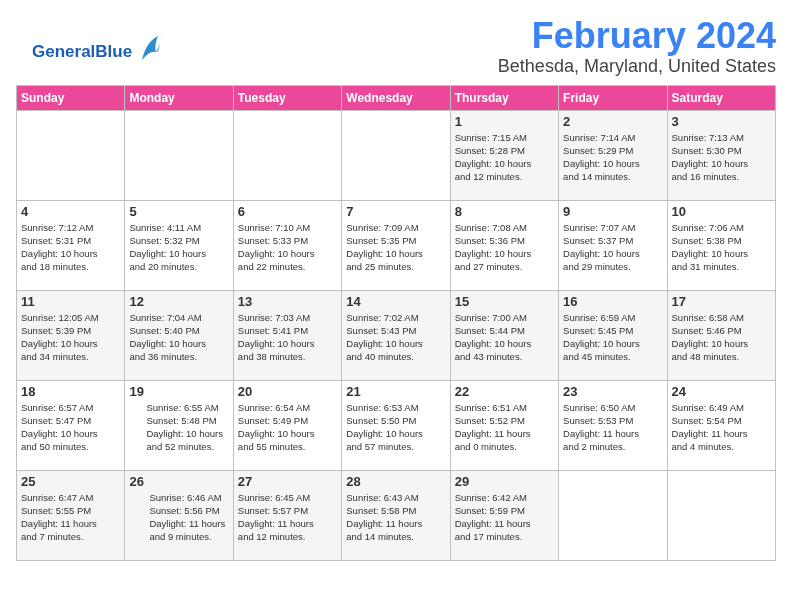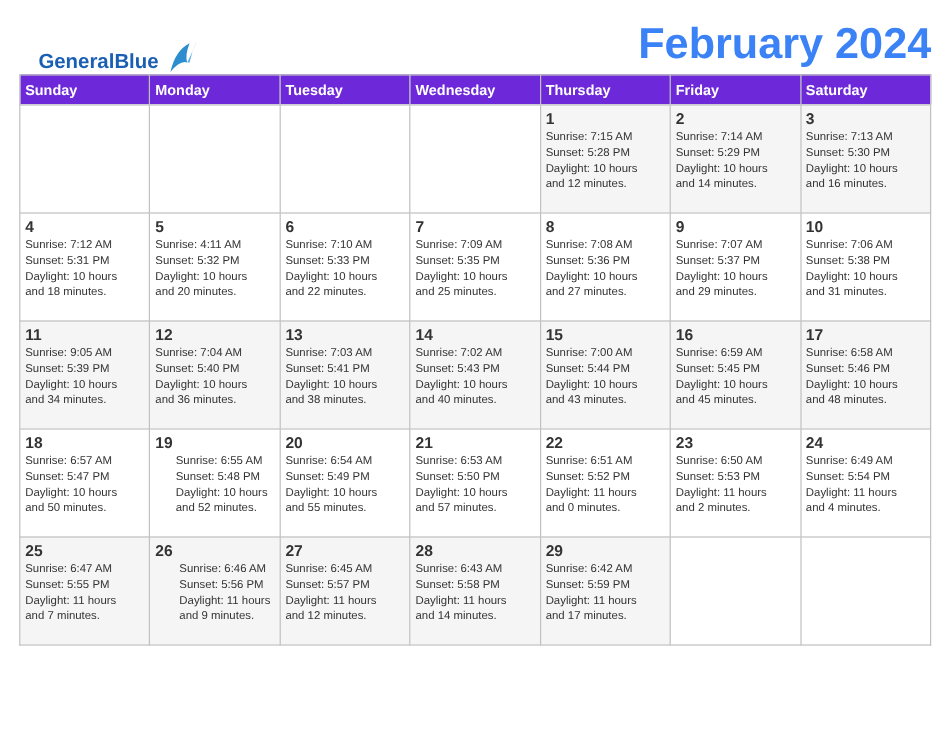--- a/index.html
+++ b/index.html
@@ -33,21 +33,21 @@
     .top-area {
       position: relative;
       margin-bottom: 6px;
     }
     table {
       width: 100%;
       border-collapse: collapse;
       table-layout: fixed;
     }
     thead tr th {
-      background: #6d28d9;
+      background: #ec4899;
       color: #fff;
       font-size: 12px;
       font-weight: bold;
       padding: 5px 4px;
       text-align: left;
       border: 1px solid #c0c0c0;
     }
     tbody tr td {
       vertical-align: top;
       border: 1px solid #c0c0c0;
@@ -89,20 +89,21 @@
       <div style="margin-left:2px;">
         <svg width="30" height="36" viewBox="0 0 30 36">
           <path d="M6 28 Q10 10 22 4 Q18 14 20 20 Q14 18 6 28Z" fill="#2d8ecf"></path>
           <path d="M20 20 Q26 8 28 2 Q24 10 22 20Z" fill="#5ab0e8"></path>
         </svg>
       </div>
     </div>
   </div>
   <div class="header-section">
     <div class="month-title">February 2024</div>
+    <div class="location-title">Bethesda, Maryland, United States</div>
   </div>
 </div>
 
 <table>
   <thead>
     <tr id="header-row">
     <th>Sunday</th>
         <th>Monday</th>
         <th>Tuesday</th>
         <th>Wednesday</th>
@@ -186,21 +187,21 @@
           <span class="day-number">10</span>
           <div class="day-info" style="white-space: pre-line;">Sunrise: 7:06 AM
 Sunset: 5:38 PM
 Daylight: 10 hours
 and 31 minutes.</div>
         </td>
       </tr>
       <tr>
         <td>
           <span class="day-number">11</span>
-          <div class="day-info" style="white-space: pre-line;">Sunrise: 9:05 AM
+          <div class="day-info" style="white-space: pre-line;">Sunrise: 12:05 AM
 Sunset: 5:39 PM
 Daylight: 10 hours
 and 34 minutes.</div>
         </td>
         <td>
           <span class="day-number">12</span>
           <div class="day-info" style="white-space: pre-line;">Sunrise: 7:04 AM
 Sunset: 5:40 PM
 Daylight: 10 hours
 and 36 minutes.</div>

